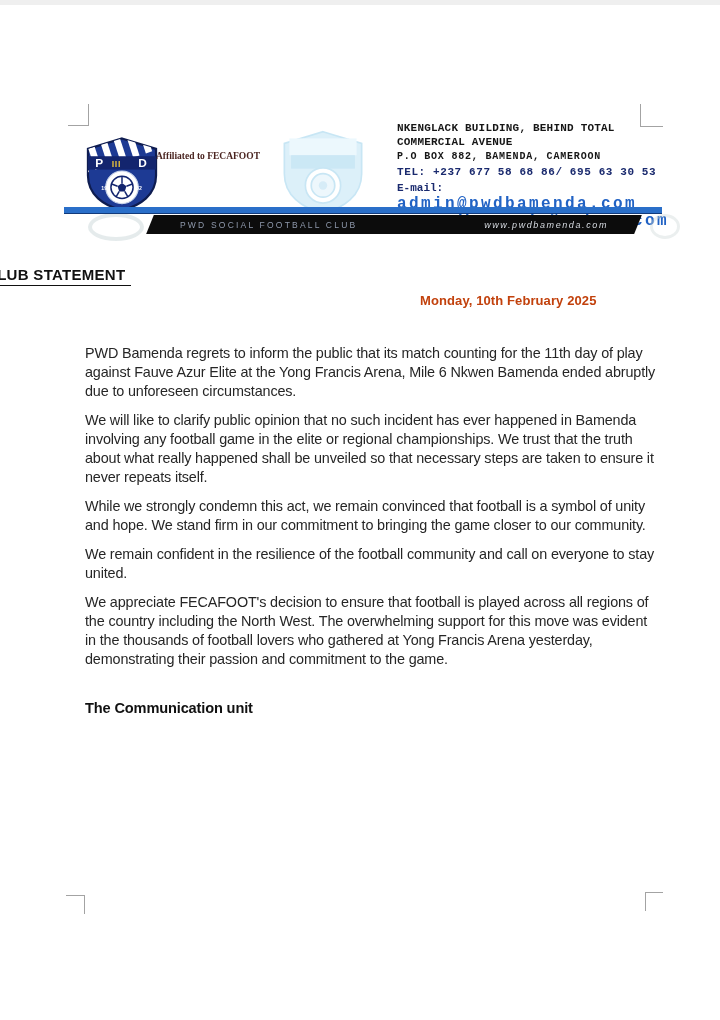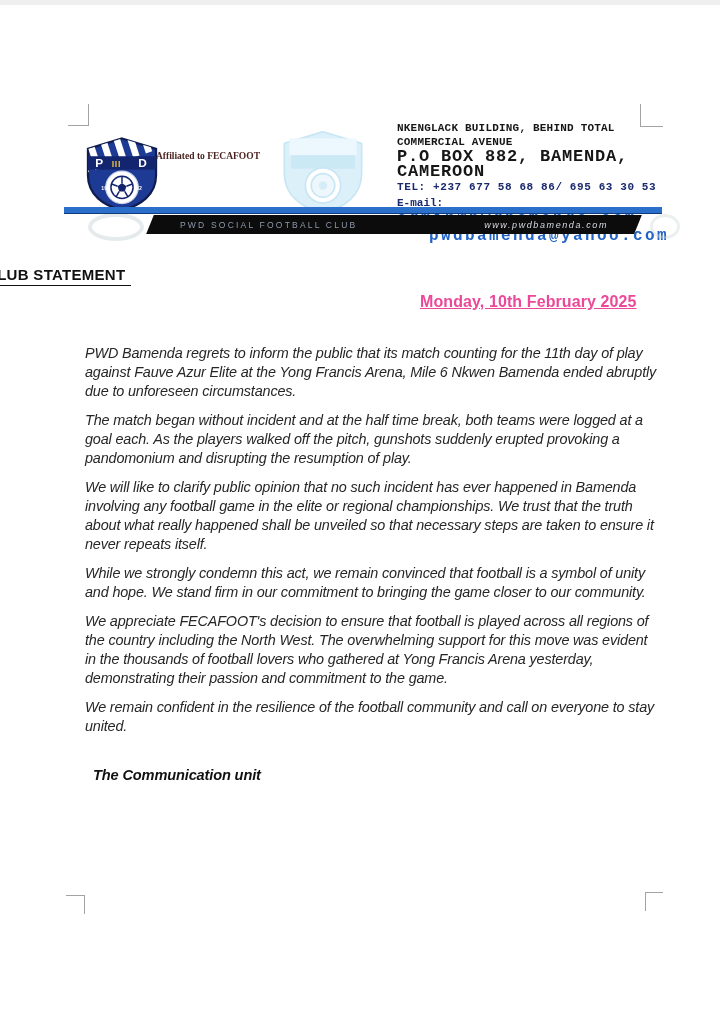--- a/index.html
+++ b/index.html
@@ -27,21 +27,21 @@
     position:absolute;left:156px;top:151px;
     font-family:"Liberation Serif","DejaVu Serif",serif;
     font-weight:bold;font-size:9.5px;color:#4a2420;white-space:nowrap;
   }
   .contact{
     position:absolute;left:397px;top:122px;width:270px;
     font-family:Liberation Mono, monospace;
     font-weight:bold;color:#161616;
   }
   .contact .ln{font-size:11px;line-height:13.5px;letter-spacing:.2px;}
-  .contact .pobox{font-size:17px;line-height:15px;letter-spacing:.8px;}
+  .contact .pobox{font-size:10px;line-height:15px;letter-spacing:.8px;}
   .contact .tel{font-size:11px;line-height:16px;letter-spacing:.6px;color:#1a2a6e;}
   .contact .emailrow{font-size:11px;line-height:16px;color:#1a2a6e;}
   .contact .email{color:#2162c4;letter-spacing:2.4px;font-size:16px;}
   .contact .email2{display:block;margin-left:32px;}
 
   .blue-line{position:absolute;left:64px;top:207px;width:598px;height:6px;background:#2a6fc9;border-bottom:1px solid #123a7a;z-index:2;}
 
   .banner{
     position:absolute;left:150px;top:215px;width:488px;height:19px;
     background:#0c0c0c;transform:skewX(-22deg);z-index:3;
@@ -60,29 +60,29 @@
 
   
   .title-wrap{position:absolute;left:0;top:266px;width:720px;text-align:left;}
   .title{
     display:inline-block;font-weight:bold;font-size:15px;color:#111;
     letter-spacing:.3px;border-bottom:1.5px solid #111;
     padding:0 6px 2px 20px;margin-left:-34px;
   }
   .date{
     position:absolute;left:420px;top:293px;
-    font-weight:bold;font-size:16px;color:#ec4899;letter-spacing:.1px;text-decoration:underline;
+    font-weight:bold;font-size:13px;color:#c2410c;letter-spacing:.1px;
   }
   .body-text{
     position:absolute;left:85px;top:344px;width:573px;
     font-size:14.4px;line-height:19px;color:#262626;letter-spacing:-.15px;
   }
-  .body-text p{margin:0 0 10px 0;font-style:italic;}
+  .body-text p{margin:0 0 10px 0;}
   .signature{margin-top:30px;}
-  .signature p{font-weight:bold;color:#111;margin:0 0 13px 8px;font-size:14.6px;}
+  .signature p{font-weight:bold;color:#111;margin:0 0 13px 0;font-size:14.6px;}
 </style>
 </head>
 <body>
 
 <div class="page">
 
   <div class="top-strip"></div>
 
   <div class="corner tl"></div>
   <div class="corner tr"></div>
@@ -159,23 +159,22 @@
   </div>
 
   <div class="title-wrap">
     <span class="title">CLUB STATEMENT</span>
   </div>
 
   <div class="date">Monday, 10th February 2025</div>
 
   <div class="body-text">
     <p>PWD Bamenda regrets to inform the public that its match counting for the 11th day of play against Fauve Azur Elite at the Yong Francis Arena, Mile 6 Nkwen Bamenda ended abruptly  due to unforeseen circumstances.</p>
-    <p>The match began without incident and at the half time break, both teams were logged at a goal each. As the players walked off the pitch, gunshots suddenly erupted provoking a pandomonium and disrupting the resumption of play.</p>
     <p>We will like to clarify public opinion that no such incident has ever happened in Bamenda involving any football game in the elite or regional championships. We trust that the truth about what really happened shall be unveiled so that necessary steps are taken to ensure it never repeats itself.</p>
     <p>While we strongly condemn this act,  we remain convinced that football is a symbol of unity and hope. We stand firm in our commitment to bringing the game closer to our community.</p>
+    <p>We remain confident in the resilience of the football community and call on everyone to stay united.</p>
     <p>We appreciate FECAFOOT's decision to ensure that football is played across all regions of the country including the North West. The overwhelming support for this move was evident in the thousands of football lovers who gathered at Yong Francis Arena yesterday, demonstrating their passion and commitment to the game.</p>
-    <p>We remain confident in the resilience of the football community and call on everyone to stay united.</p>
     <div class="signature">
       <p>The Communication unit</p>
     </div>
   </div>
 
 </div>
 
 </body></html>

